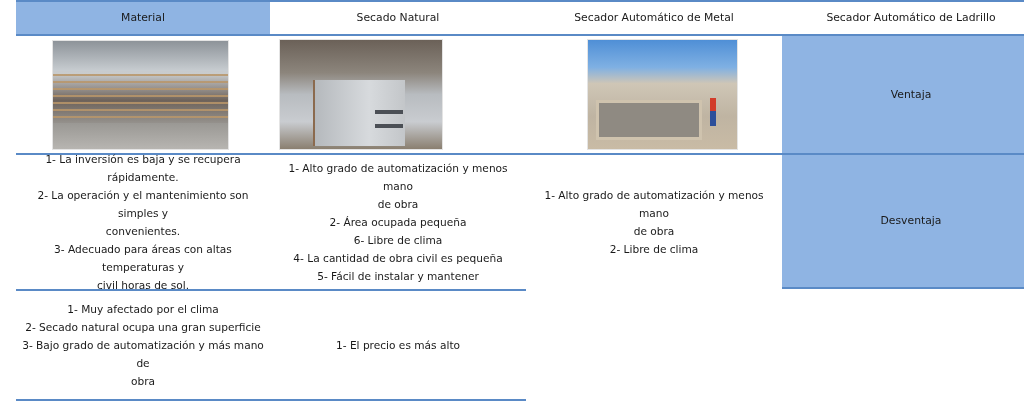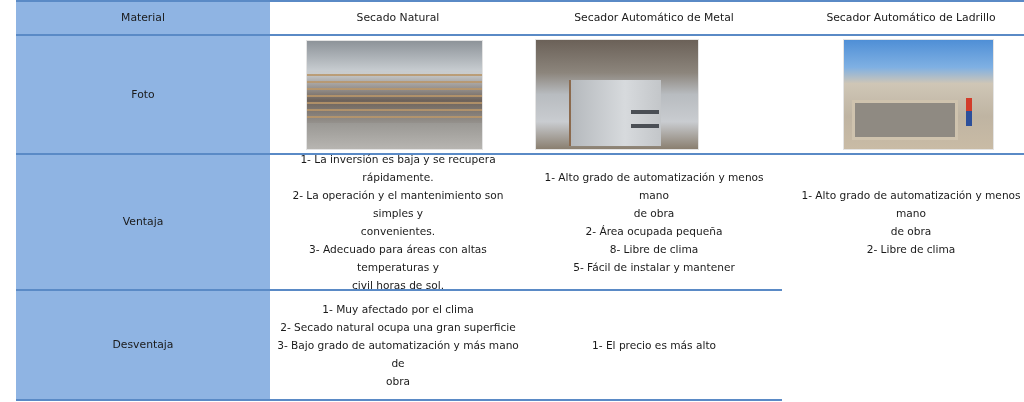--- a/index.html
+++ b/index.html
@@ -137,23 +137,20 @@
   <div class="cell header">
     <span>Secado Natural</span>
   </div>
   <div class="cell header">
     <span>Secador Automático de  Metal</span>
   </div>
   <div class="cell header">
     <span>Secador Automático de Ladrillo</span>
   </div>
 
-  <div class="cell label">
-    <span>Foto</span>
-  </div>
   <div class="cell photo-cell">
     <div class="photo photo-natural" title="Secado natural warehouse with drying racks"></div>
   </div>
   <div class="cell photo-cell">
     <div class="photo photo-metal" title="Metal automatic dryer unit"></div>
   </div>
   <div class="cell photo-cell">
     <div class="photo photo-brick" title="Brick automatic dryer under construction"></div>
   </div>
 
@@ -167,21 +164,22 @@
       <span>convenientes.</span>
       <span>3- Adecuado para áreas con altas temperaturas y</span>
       <span>civil horas de sol.</span>
     </div>
   </div>
   <div class="cell">
     <div class="lines">
       <span>1- Alto grado de automatización y menos mano</span>
       <span>de obra</span>
       <span>2- Área ocupada pequeña</span>
-      <span>8- Libre de clima</span>
+      <span>6- Libre de clima</span>
+      <span>4- La cantidad de obra civil es pequeña</span>
       <span>5- Fácil de instalar y mantener</span>
     </div>
   </div>
   <div class="cell">
     <div class="lines">
       <span>1- Alto grado de automatización y menos mano</span>
       <span>de obra</span>
       <span>2- Libre de clima</span>
     </div>
   </div>

